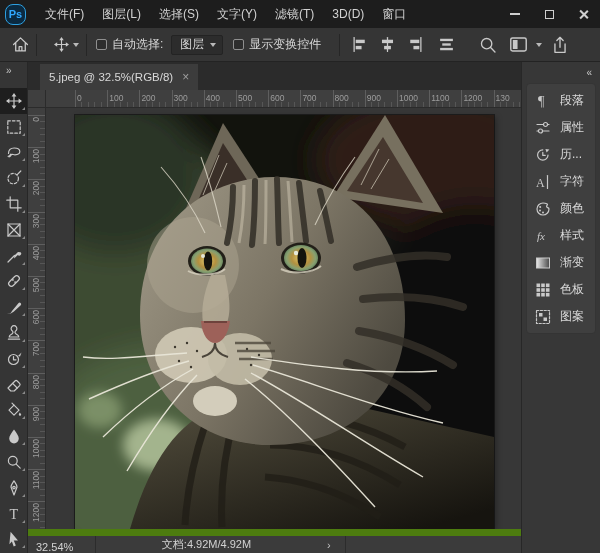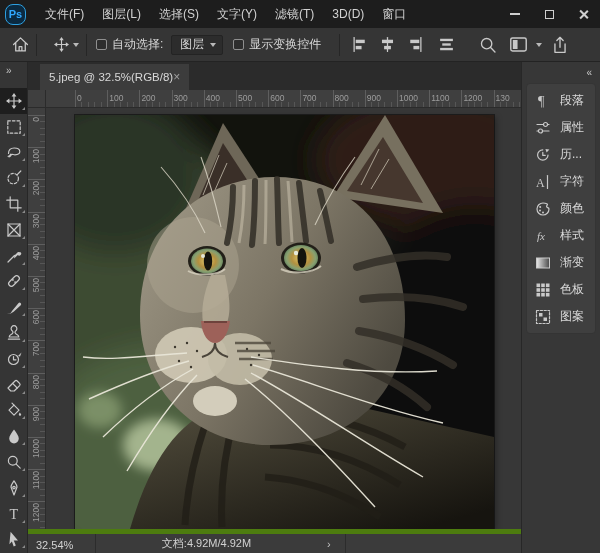--- a/index.html
+++ b/index.html
@@ -53,21 +53,21 @@
     justify-content:center; position:relative; }
   .tool.active { background:#1e1e1e; }
   .tool svg { width:16px; height:16px; }
   .tool::after { content:""; position:absolute; right:3px; bottom:4px; width:0; height:0;
     border-left:3px solid transparent; border-bottom:3px solid #8a8a8a; }
 
   
   .tabbar { position:absolute; left:28px; top:62px; right:79px; height:28px;
     background:#2b2b2b; display:flex; align-items:stretch; }
   .tab { margin-left:12px; margin-top:2px; background:#3c3c3c; display:flex; align-items:center;
-    padding:0 9px; color:#d8d8d8; font-size:11.5px; white-space:nowrap; }
+    gap:9px; padding:0 9px; color:#d8d8d8; font-size:11.5px; white-space:nowrap; }
   .tabclose { color:#9e9e9e; font-size:12px; }
 
   
   .rulcorner { position:absolute; left:28px; top:90px; width:18px; height:18px;
     background:#3f3f3f; border-right:1px solid #2b2b2b; border-bottom:1px solid #2b2b2b; }
   .hruler { position:absolute; left:46px; top:90px; right:79px; height:18px; background:#3f3f3f;
     border-bottom:1px solid #2b2b2b; overflow:hidden;
     background-image:
       repeating-linear-gradient(to right,#5e5e5e 0 1px,transparent 1px 32.2px),
       repeating-linear-gradient(to right,#565656 0 1px,transparent 1px 6.44px);
@@ -84,21 +84,21 @@
   .vruler span { position:absolute; left:3px; color:#9c9c9c; font-size:8.5px;
     transform:rotate(-90deg) translateX(-100%); transform-origin:0 0; white-space:nowrap; }
   .canvas { position:absolute; left:46px; top:108px; right:79px; bottom:24px;
     background:#373737; overflow:hidden; }
   .photo { position:absolute; left:29px; top:7px; width:419px; height:414px;
     box-shadow:0 0 0 1px rgba(0,0,0,.45), 2px 2px 6px rgba(0,0,0,.35); }
   .photo svg { display:block; width:100%; height:100%; }
 
   
   .statusbar { position:absolute; left:28px; bottom:0; right:79px; height:24px;
-    background:#3b3b3b; border-top:5px solid #4d7c0f; display:flex; align-items:center;
+    background:#3b3b3b; border-top:7px solid #4d7c0f; display:flex; align-items:center;
     color:#d2d2d2; font-size:11px; }
   .szoom { width:68px; padding-left:8px; height:100%; line-height:23px;
     border-right:1px solid #2c2c2c; }
   .sdoc { width:185px; text-align:center; margin-left:18px; }
   .schev { margin-left:28px; color:#c2c2c2; font-size:11px; }
   .send { width:1px; height:100%; background:#2c2c2c; margin-left:14px; }
 
   
   .rightpanel { position:absolute; right:0; top:62px; width:79px; bottom:0;
     background:#373737; border-left:1px solid #272727; }

